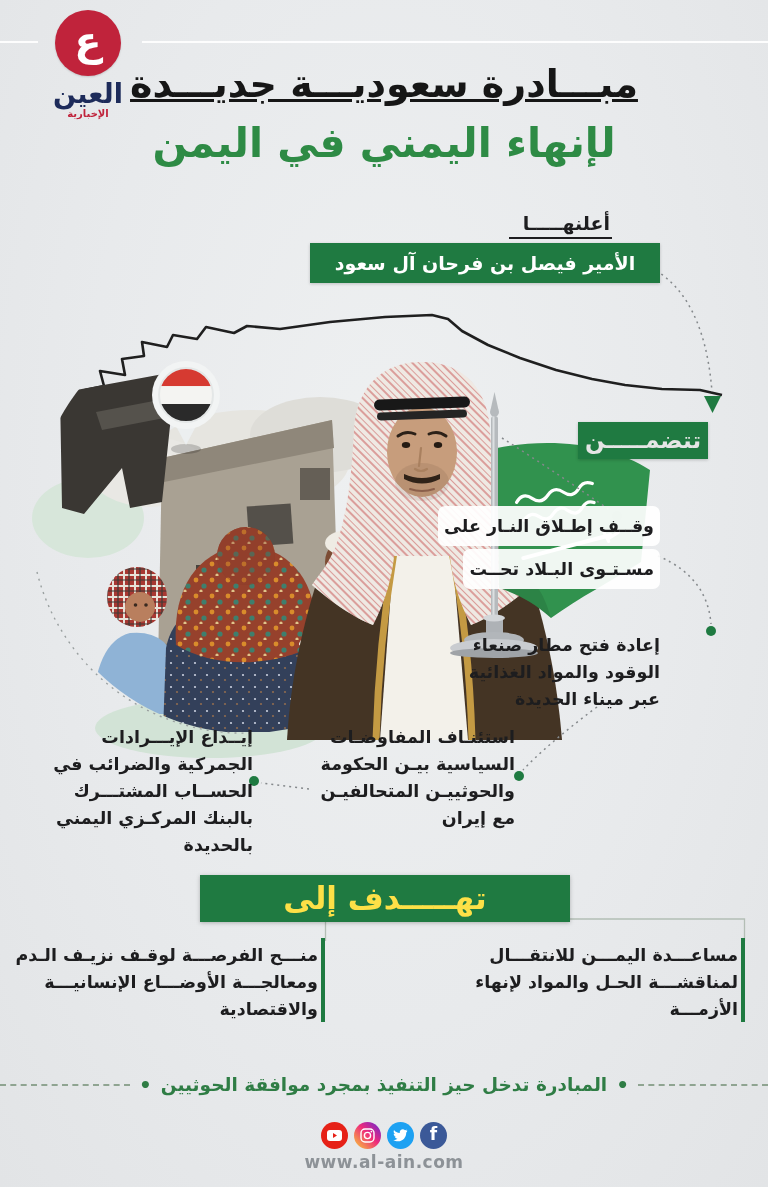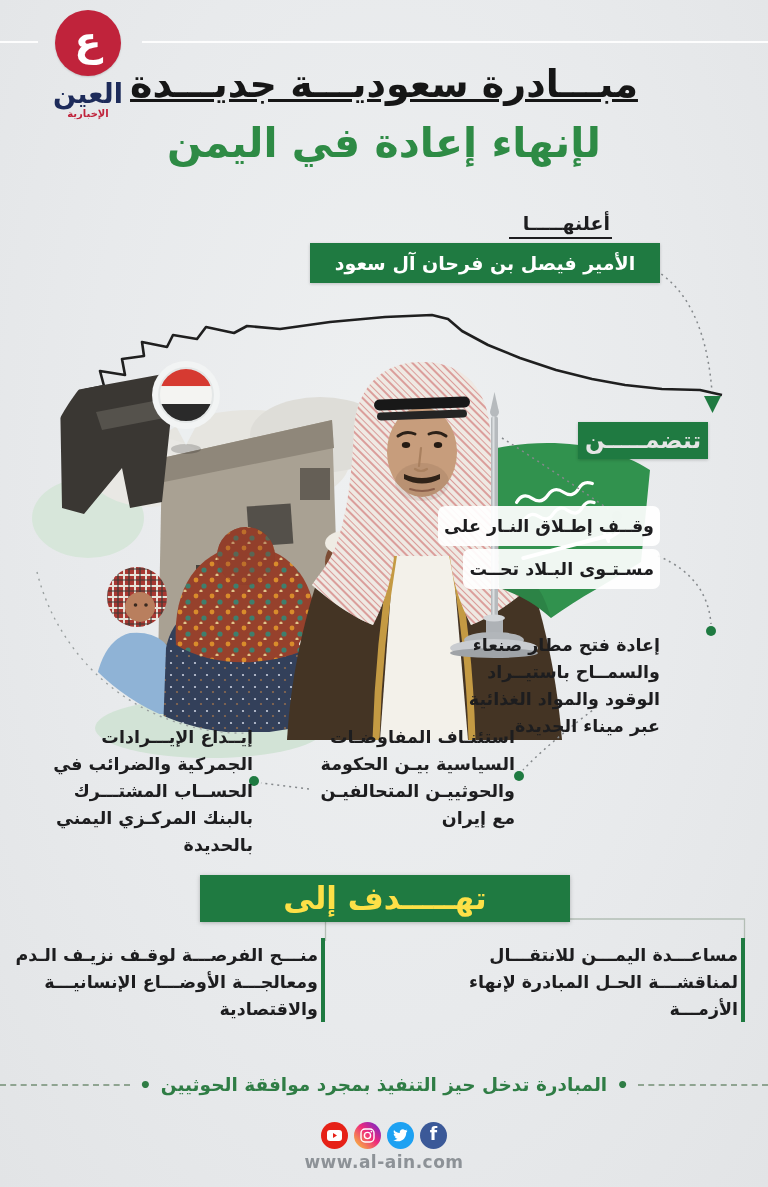--- a/index.html
+++ b/index.html
@@ -235,36 +235,35 @@
   <div class="abs logo">
     <div class="logo-circle">
       <span class="logo-glyph">ع</span>
     </div>
     <div class="logo-name rtl">العين</div>
     <div class="logo-sub rtl">الإخبارية</div>
   </div>
 
   <div class="abs title rtl">
     <div class="title-l1">مبـــادرة سعوديـــة جديـــدة</div>
-    <div class="title-l2">لإنهاء إعادة في اليمن</div>
+    <div class="title-l2">لإنهاء اليمني في اليمن</div>
   </div>
 
   <div class="abs announce-label rtl">أعلنهـــــا</div>
   <div class="abs announce-badge rtl">الأمير فيصل بن فرحان آل سعود</div>
 
   <div class="abs includes-heading rtl">تتضمـــــن</div>
 
   <div class="abs bullet b1 rtl">
     <div class="ln"><span class="pill">وقــف إطـلاق النـار على</span></div>
     <div class="ln"><span class="pill">مسـتـوى البـلاد تحــت</span></div>
   </div>
 
   <div class="abs bullet b2 rtl">
     <div class="ln">إعادة فتح مطار صنعاء</div>
-    <div class="ln">والسمــاح باستيــراد</div>
     <div class="ln">الوقود والمواد الغذائية</div>
     <div class="ln">عبر ميناء الحديدة</div>
   </div>
 
   <div class="abs bullet b3 rtl">
     <div class="ln">استئنـاف المفاوضـات</div>
     <div class="ln">السياسية بيـن الحكومة</div>
     <div class="ln">والحوثييـن المتحالفيـن</div>
     <div class="ln">مع إيران</div>
   </div>
@@ -276,21 +275,21 @@
     <div class="ln">بالبنك المركـزي اليمني</div>
     <div class="ln">بالحديدة</div>
   </div>
 
   <div class="abs goals-banner rtl">تهـــــدف إلى</div>
   <div class="abs goal-bar gb1"></div>
   <div class="abs goal-bar gb2"></div>
 
   <div class="abs goal g1 rtl">
     <div class="ln">مساعـــدة اليمـــن للانتقـــال</div>
-    <div class="ln">لمناقشـــة الحـل المبادرة لإنهاء</div>
+    <div class="ln">لمناقشـــة الحـل والمواد لإنهاء</div>
     <div class="ln">الأزمـــة</div>
   </div>
 
   <div class="abs goal g2 rtl">
     <div class="ln">منـــح الفرصـــة لوقـف نزيـف الـدم</div>
     <div class="ln">ومعالجـــة الأوضـــاع الإنسانيـــة</div>
     <div class="ln">والاقتصادية</div>
   </div>
 
   <div class="abs footnote">

